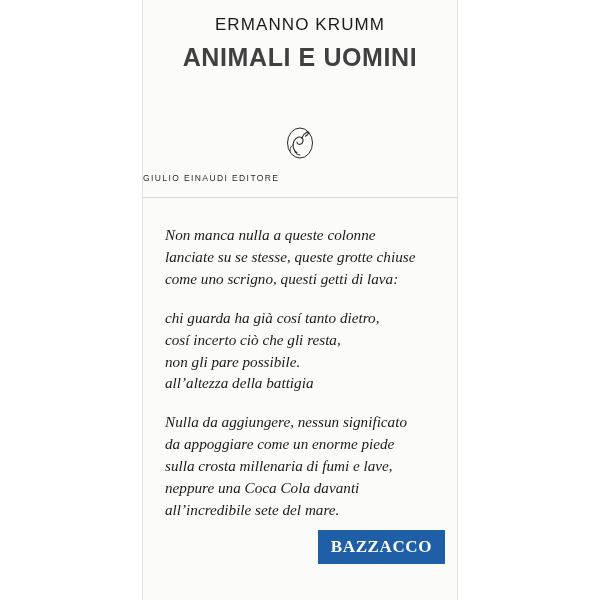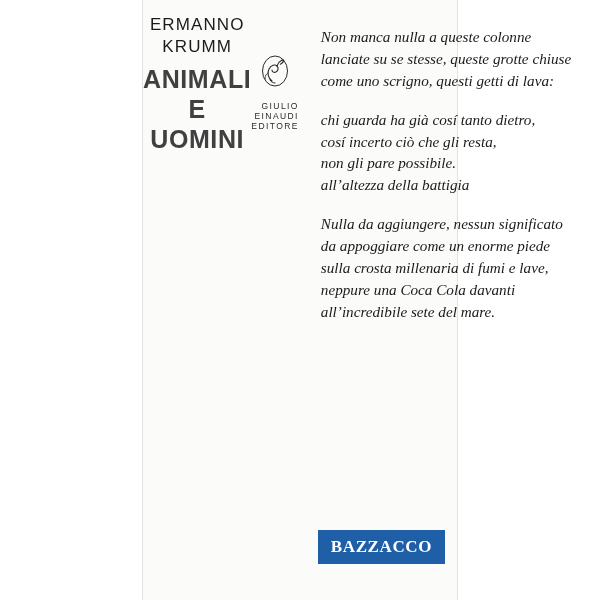--- a/index.html
+++ b/index.html
@@ -24,21 +24,21 @@
     position: absolute;
     left: 142px;
     top: 0px;
     width: 316px;
     height: 600px;
     background: #fbfbfa;
     box-sizing: border-box;
     border-left: 1px solid #e2e2e2;
     border-right: 1px solid #e2e2e2;
     display: flex;
-    flex-direction: row;
+    flex-direction: column;
   }
 
   
   .header-block {
     padding-top: 14px;
     text-align: center;
   }
 
   .author {
     font-family: "Liberation Sans", sans-serif;
@@ -55,21 +55,21 @@
     letter-spacing: 0.6px;
     color: #404040;
     font-weight: 700;
     margin-top: 6px;
     line-height: 1.2;
   }
 
   
   .logo-block {
     margin-top: 48px;
-    text-align: right;
+    text-align: left;
   }
 
   .ostrich-logo {
     width: 46px;
     height: 46px;
     margin: 0 auto;
     display: block;
   }
 
   .publisher {

